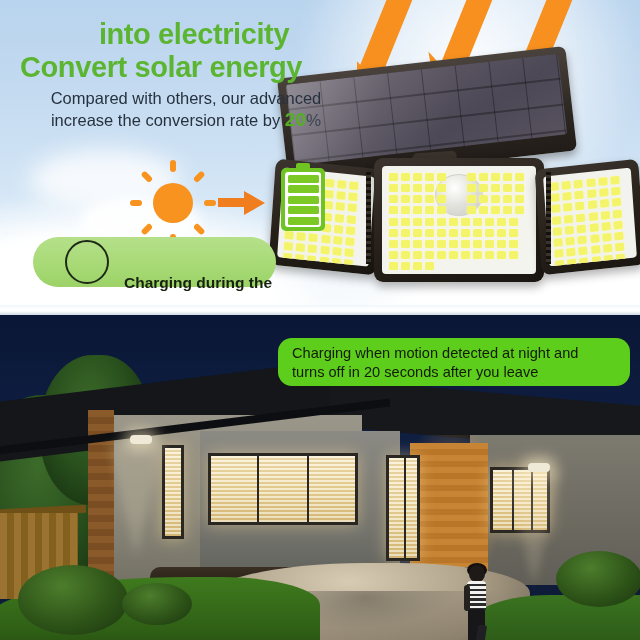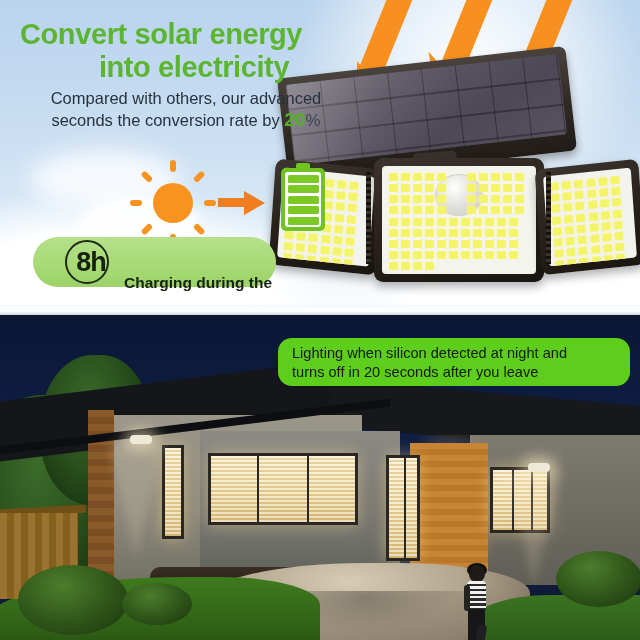--- a/index.html
+++ b/index.html
@@ -213,27 +213,27 @@
 
   <div id="top-panel">
     <div id="sunglow"></div>
     <div id="cloudbank"></div>
     <div id="cloudbank2"></div>
     <div class="cloud soft" style="left:30px; top:150px; width:150px; height:60px;"></div>
     <div class="cloud" style="left:80px; top:196px; width:120px; height:52px;"></div>
     <div class="cloud soft" style="left:400px; top:210px; width:200px; height:70px;"></div>
 
     <div id="headline">
+      <div class="h-line l2">into electricity</div>
       <div class="h-line l1">Convert solar energy</div>
-      <div class="h-line l2">into electricity</div>
     </div>
 
     <div id="subcopy">
       <span class="sc">Compared with others, our advanced</span>
-      <span class="sc"><span>seconds the conversion rate by </span><span class="pct-num">20</span><span class="pct-sym">%</span></span>
+      <span class="sc"><span>increase the conversion rate by </span><span class="pct-num">20</span><span class="pct-sym">%</span></span>
     </div>
 
     <div id="sun-group">
       <div id="sun-core"></div>
       <div class="ray" style="transform:rotate(0deg);"></div>
       <div class="ray" style="transform:rotate(45deg);"></div>
       <div class="ray" style="transform:rotate(90deg);"></div>
       <div class="ray" style="transform:rotate(135deg);"></div>
       <div class="ray" style="transform:rotate(180deg);"></div>
       <div class="ray" style="transform:rotate(225deg);"></div>
@@ -254,21 +254,20 @@
           <div class="bat-seg"></div>
           <div class="bat-seg"></div>
           <div class="bat-seg"></div>
         </div>
       </div>
     </div>
 
     <div id="badge-8h">
       <div id="badge-ring">
         <div class="ring"></div>
-        <div id="badge-8h-text">8h</div>
       </div>
       <div id="badge-copy">
         <span>Charging during the</span>
       </div>
     </div>
 
     <div id="product">
 
       <svg id="arrows" viewBox="0 0 260 125">
         <g fill="#F7901E">
@@ -562,17 +561,17 @@
       <div id="p-head"></div>
       <div id="p-torso"></div>
       <div id="p-arm"></div>
       <div id="p-legs"></div>
       <div id="p-leg2"></div>
 
     </div>
   </div>
 
   <div id="callout">
-    <span>Lighting when silicon detected at night and</span>
+    <span>Charging when motion detected at night and</span>
     <span>turns off in 20 seconds after you leave</span>
   </div>
 
 </div>
 
 </body></html>

